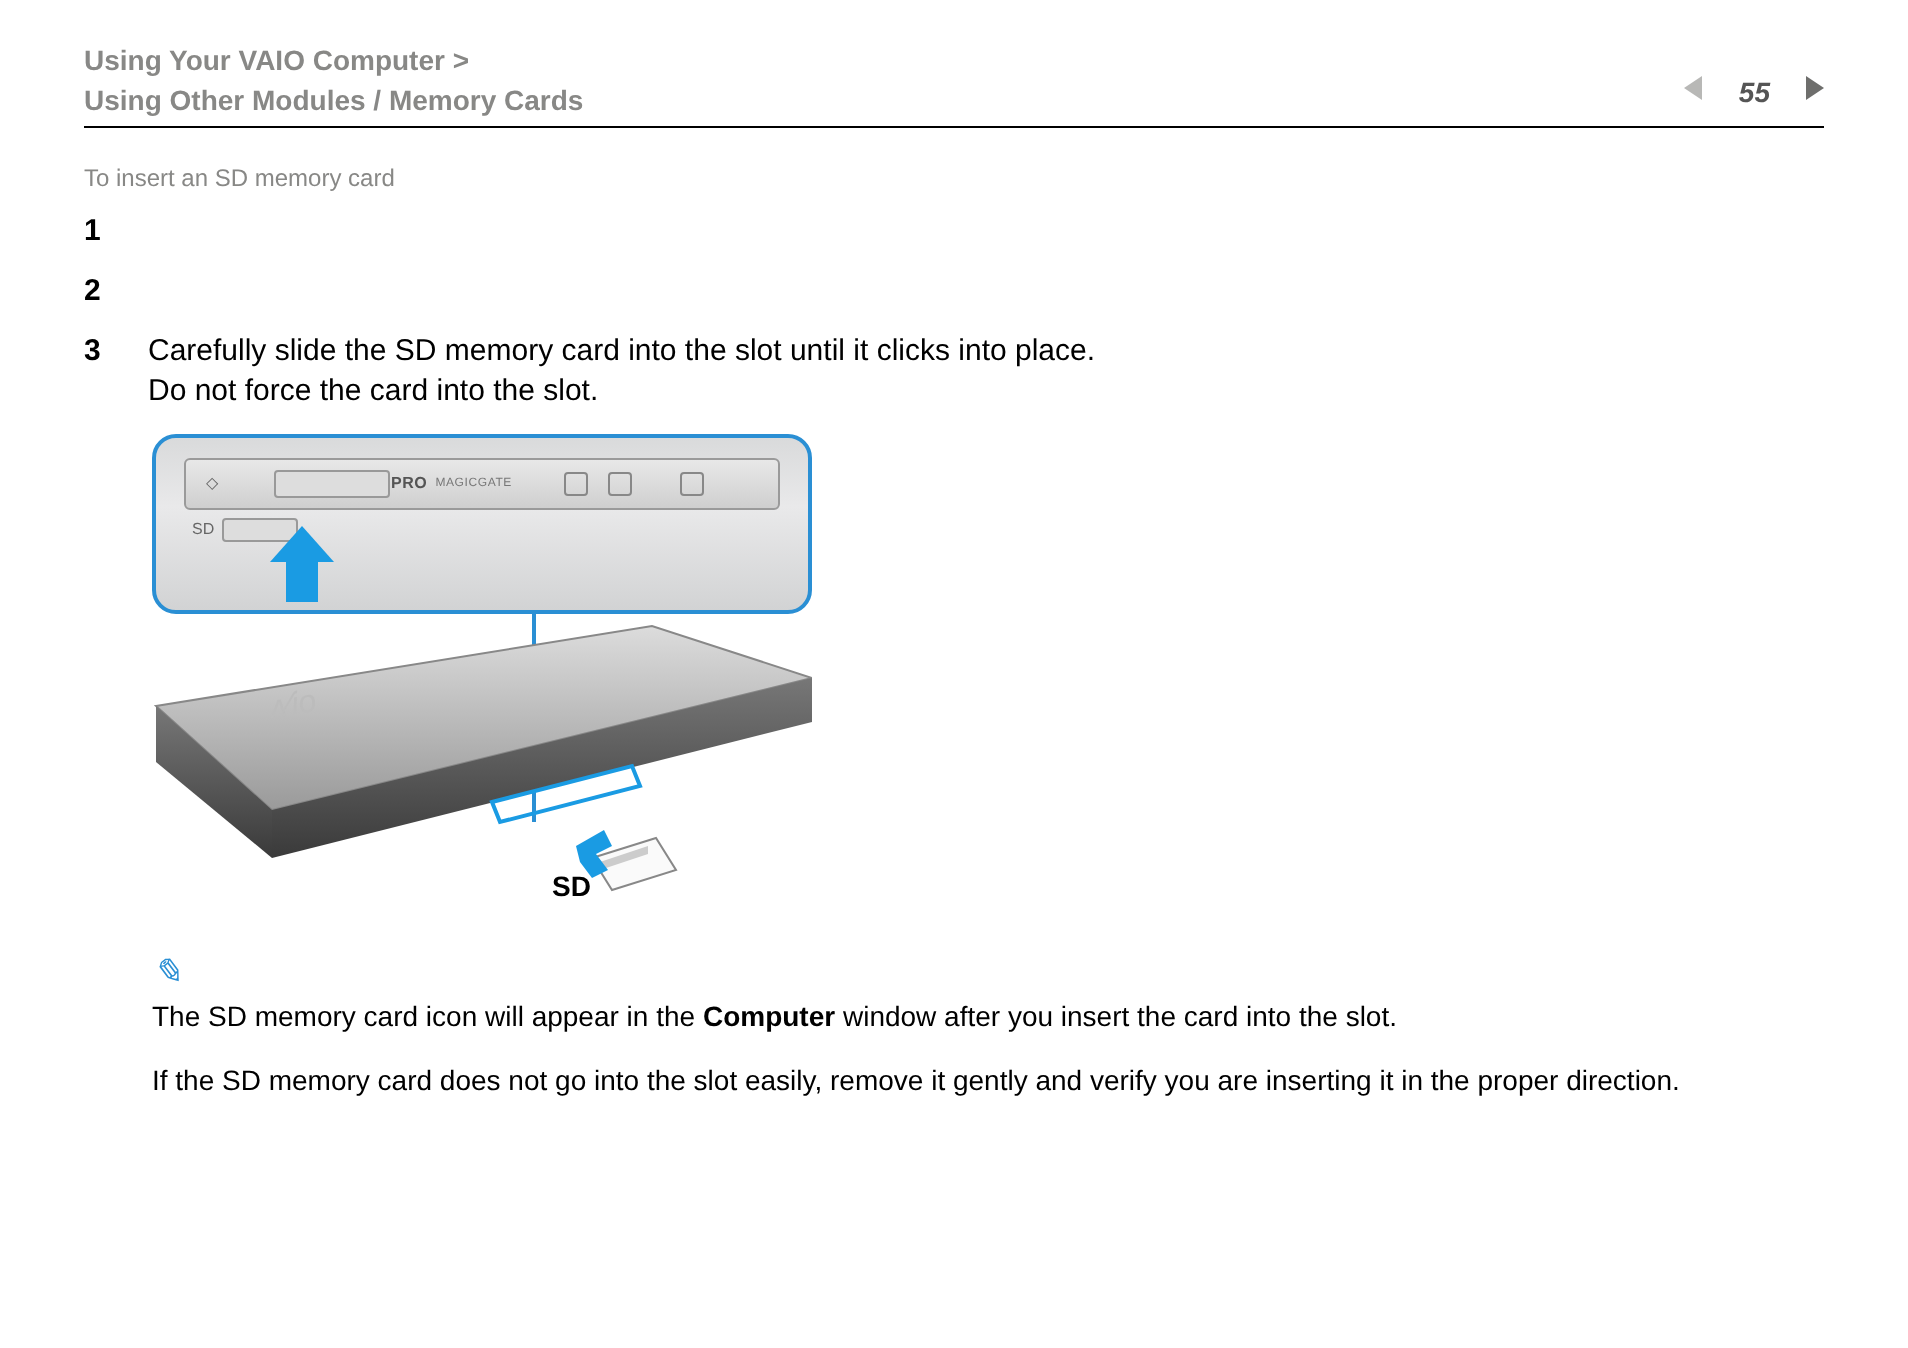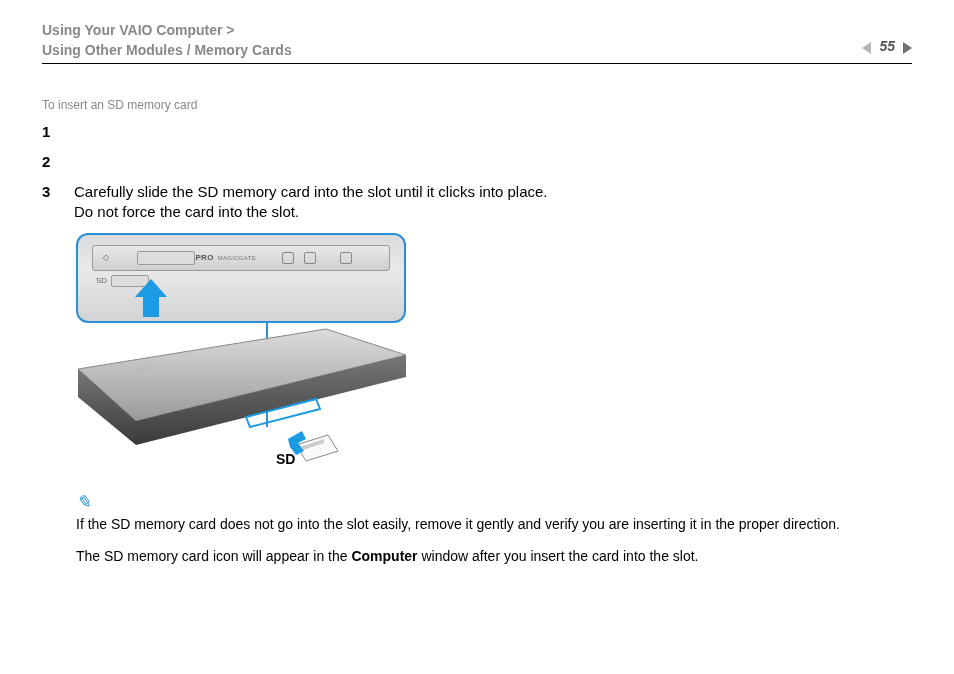--- a/index.html
+++ b/index.html
@@ -18,32 +18,32 @@
     height: 674px;
     box-sizing: border-box;
     padding: 20px 42px 20px 42px;
   }
   .header {
     display: flex;
     justify-content: space-between;
     align-items: flex-start;
     border-bottom: 1px solid #000;
     padding-bottom: 2px;
-    margin-bottom: 34px;
+    margin-bottom: 18px;
   }
   .breadcrumb {
     font-size: 14px;
     font-weight: 700;
     color: #888886;
     line-height: 1.45;
   }
   .pager {
     display: flex;
-    align-items: flex-end;
-    gap: 6px;
+    align-items: flex-start;
+    gap: 16px;
     margin-top: 18px;
   }
   .pager .pg {
     font-size: 14px;
     font-style: italic;
     font-weight: 700;
     color: #555;
   }
   .tri {
     width: 0; height: 0;
@@ -229,18 +229,18 @@
         <polygon points="220,118 252,108 262,124 230,134" fill="#fafafa" stroke="#888"></polygon>
         <polygon points="224,120 248,112 248,116 224,124" fill="#ccc"></polygon>
 
         <polygon points="212,112 226,104 230,112 222,116 228,124 220,128 214,120" fill="#1a9be3"></polygon>
       </svg>
       <div class="sd-label">SD</div>
     </div>
   </div>
 
   <div class="note-icon">✎</div>
-  <p class="note">If the SD memory card does not go into the slot easily, remove it gently and verify you are inserting it in the proper direction.</p>
   <p class="note">
     <span>The SD memory card icon will appear in the </span><b>Computer</b><span> window after you insert the card into the slot.</span>
   </p>
+  <p class="note">If the SD memory card does not go into the slot easily, remove it gently and verify you are inserting it in the proper direction.</p>
 
 </div>
 
 </body></html>

